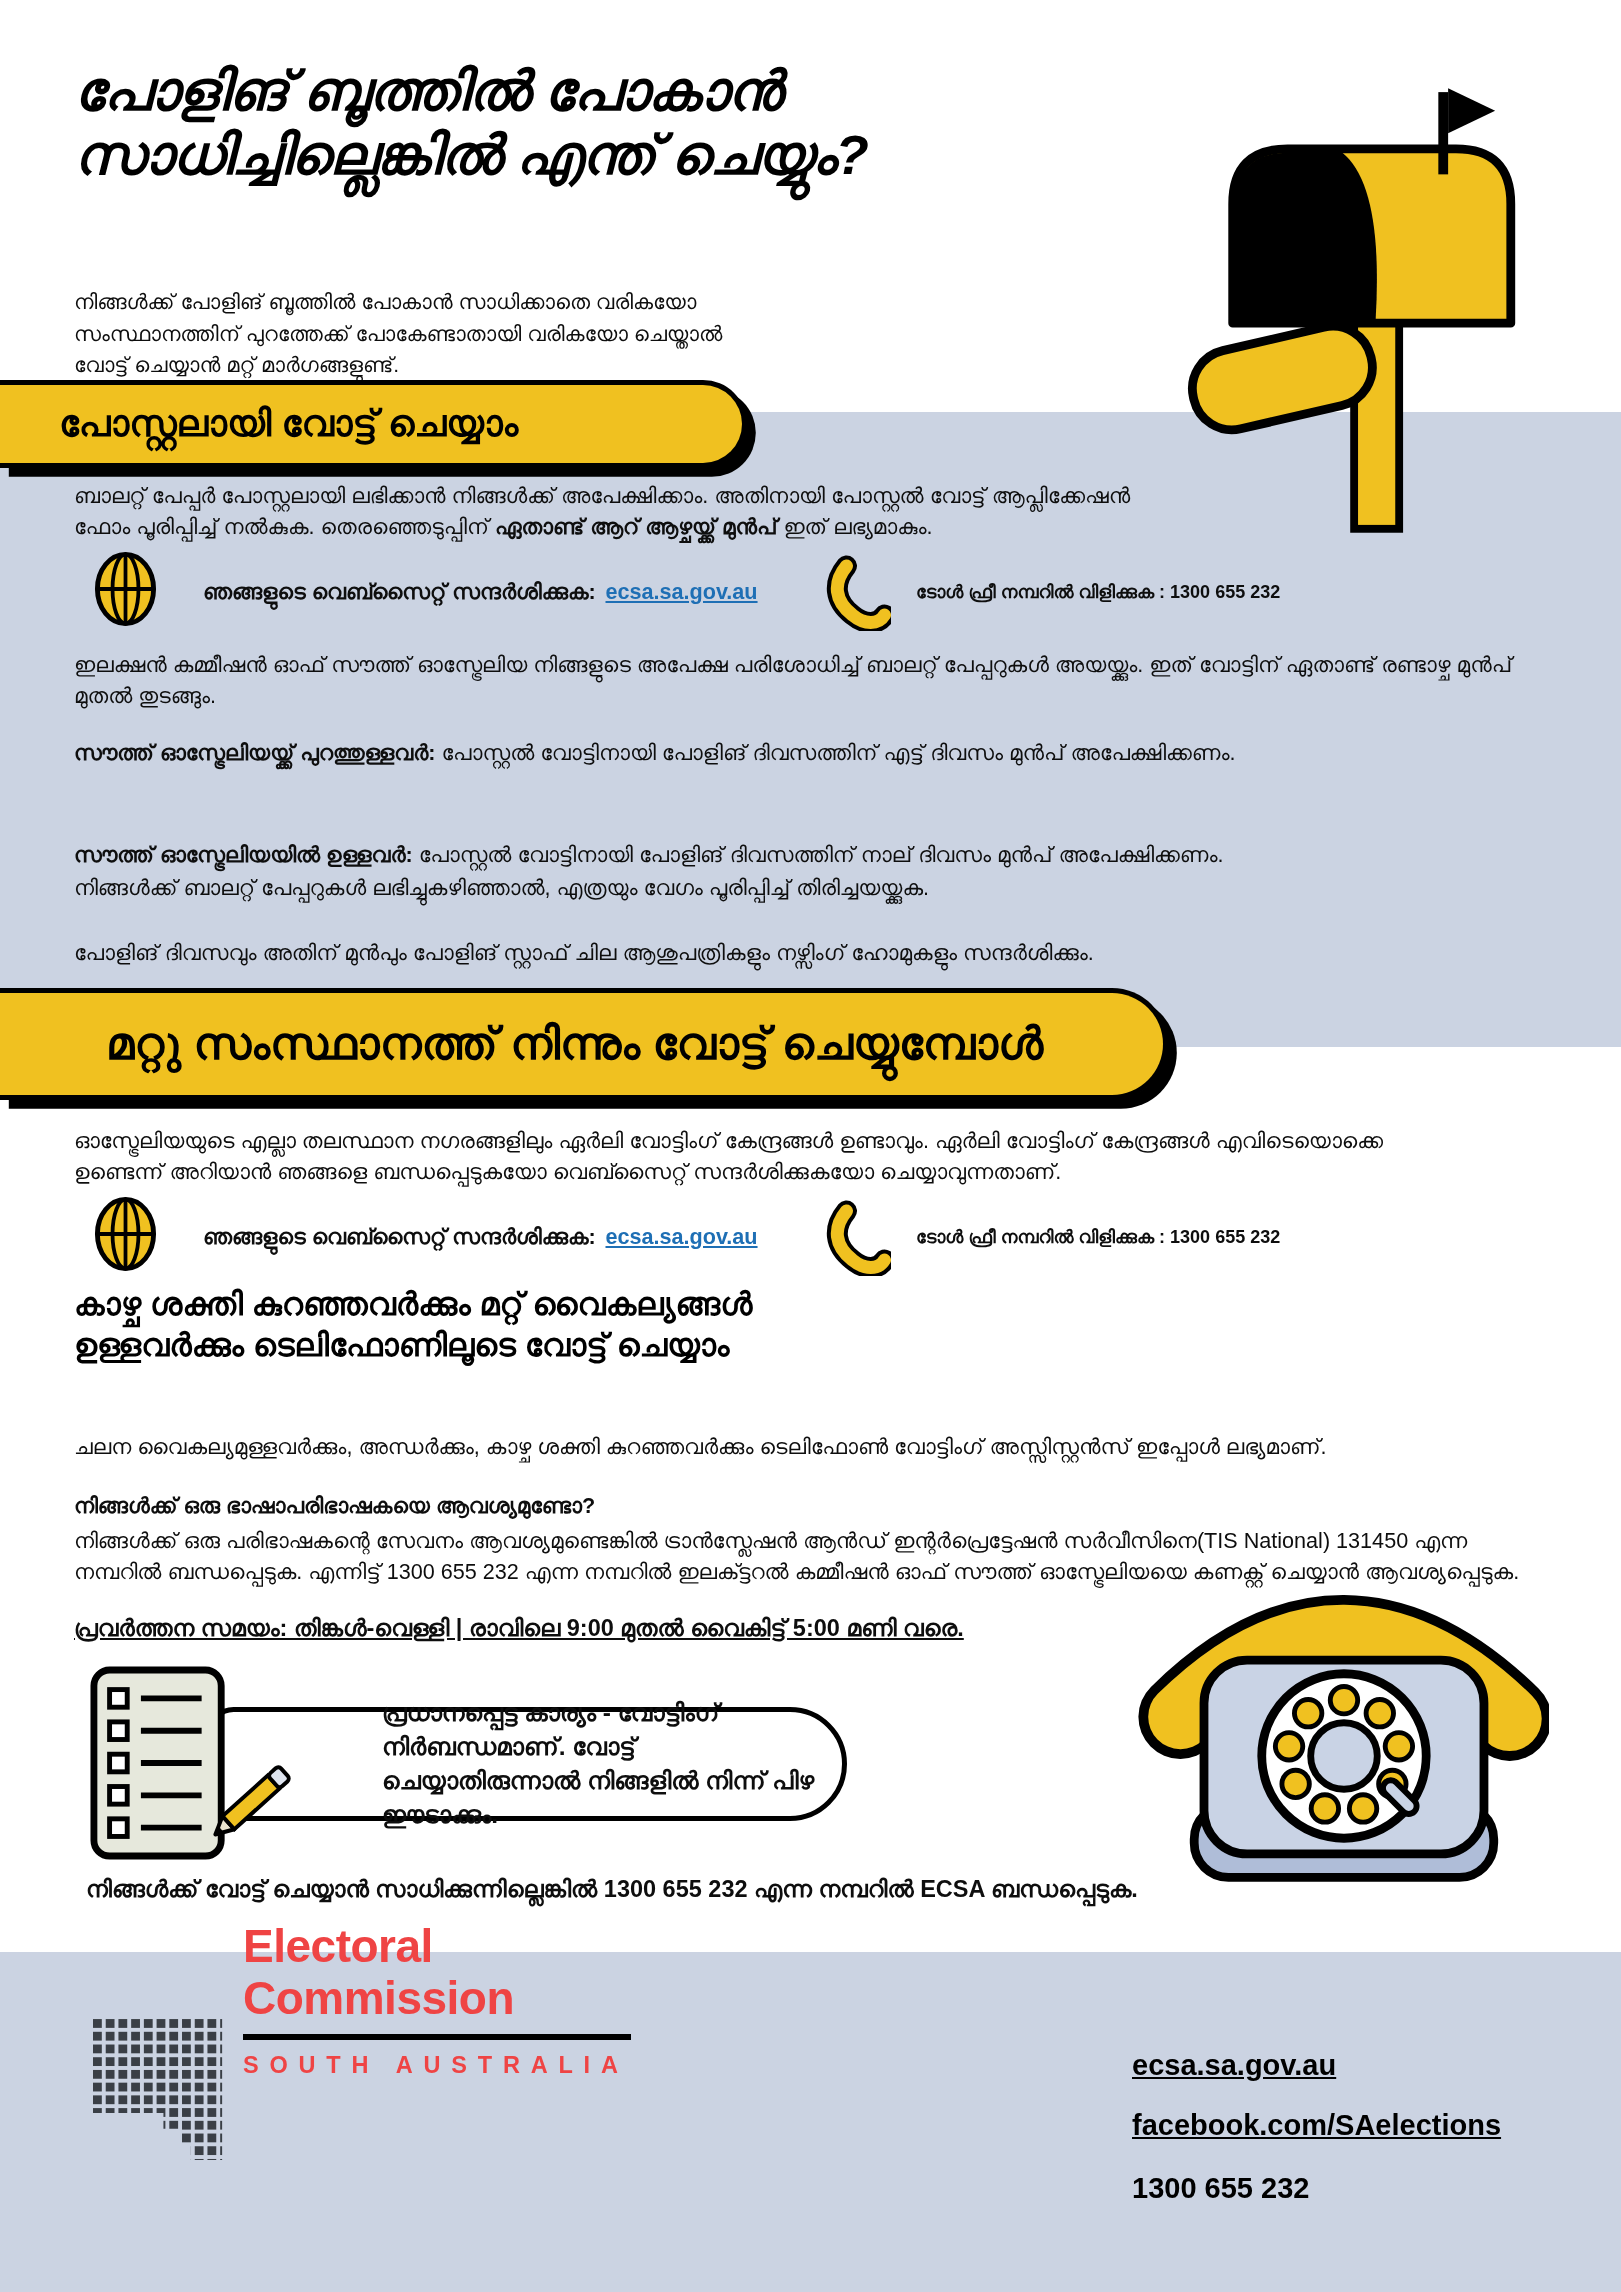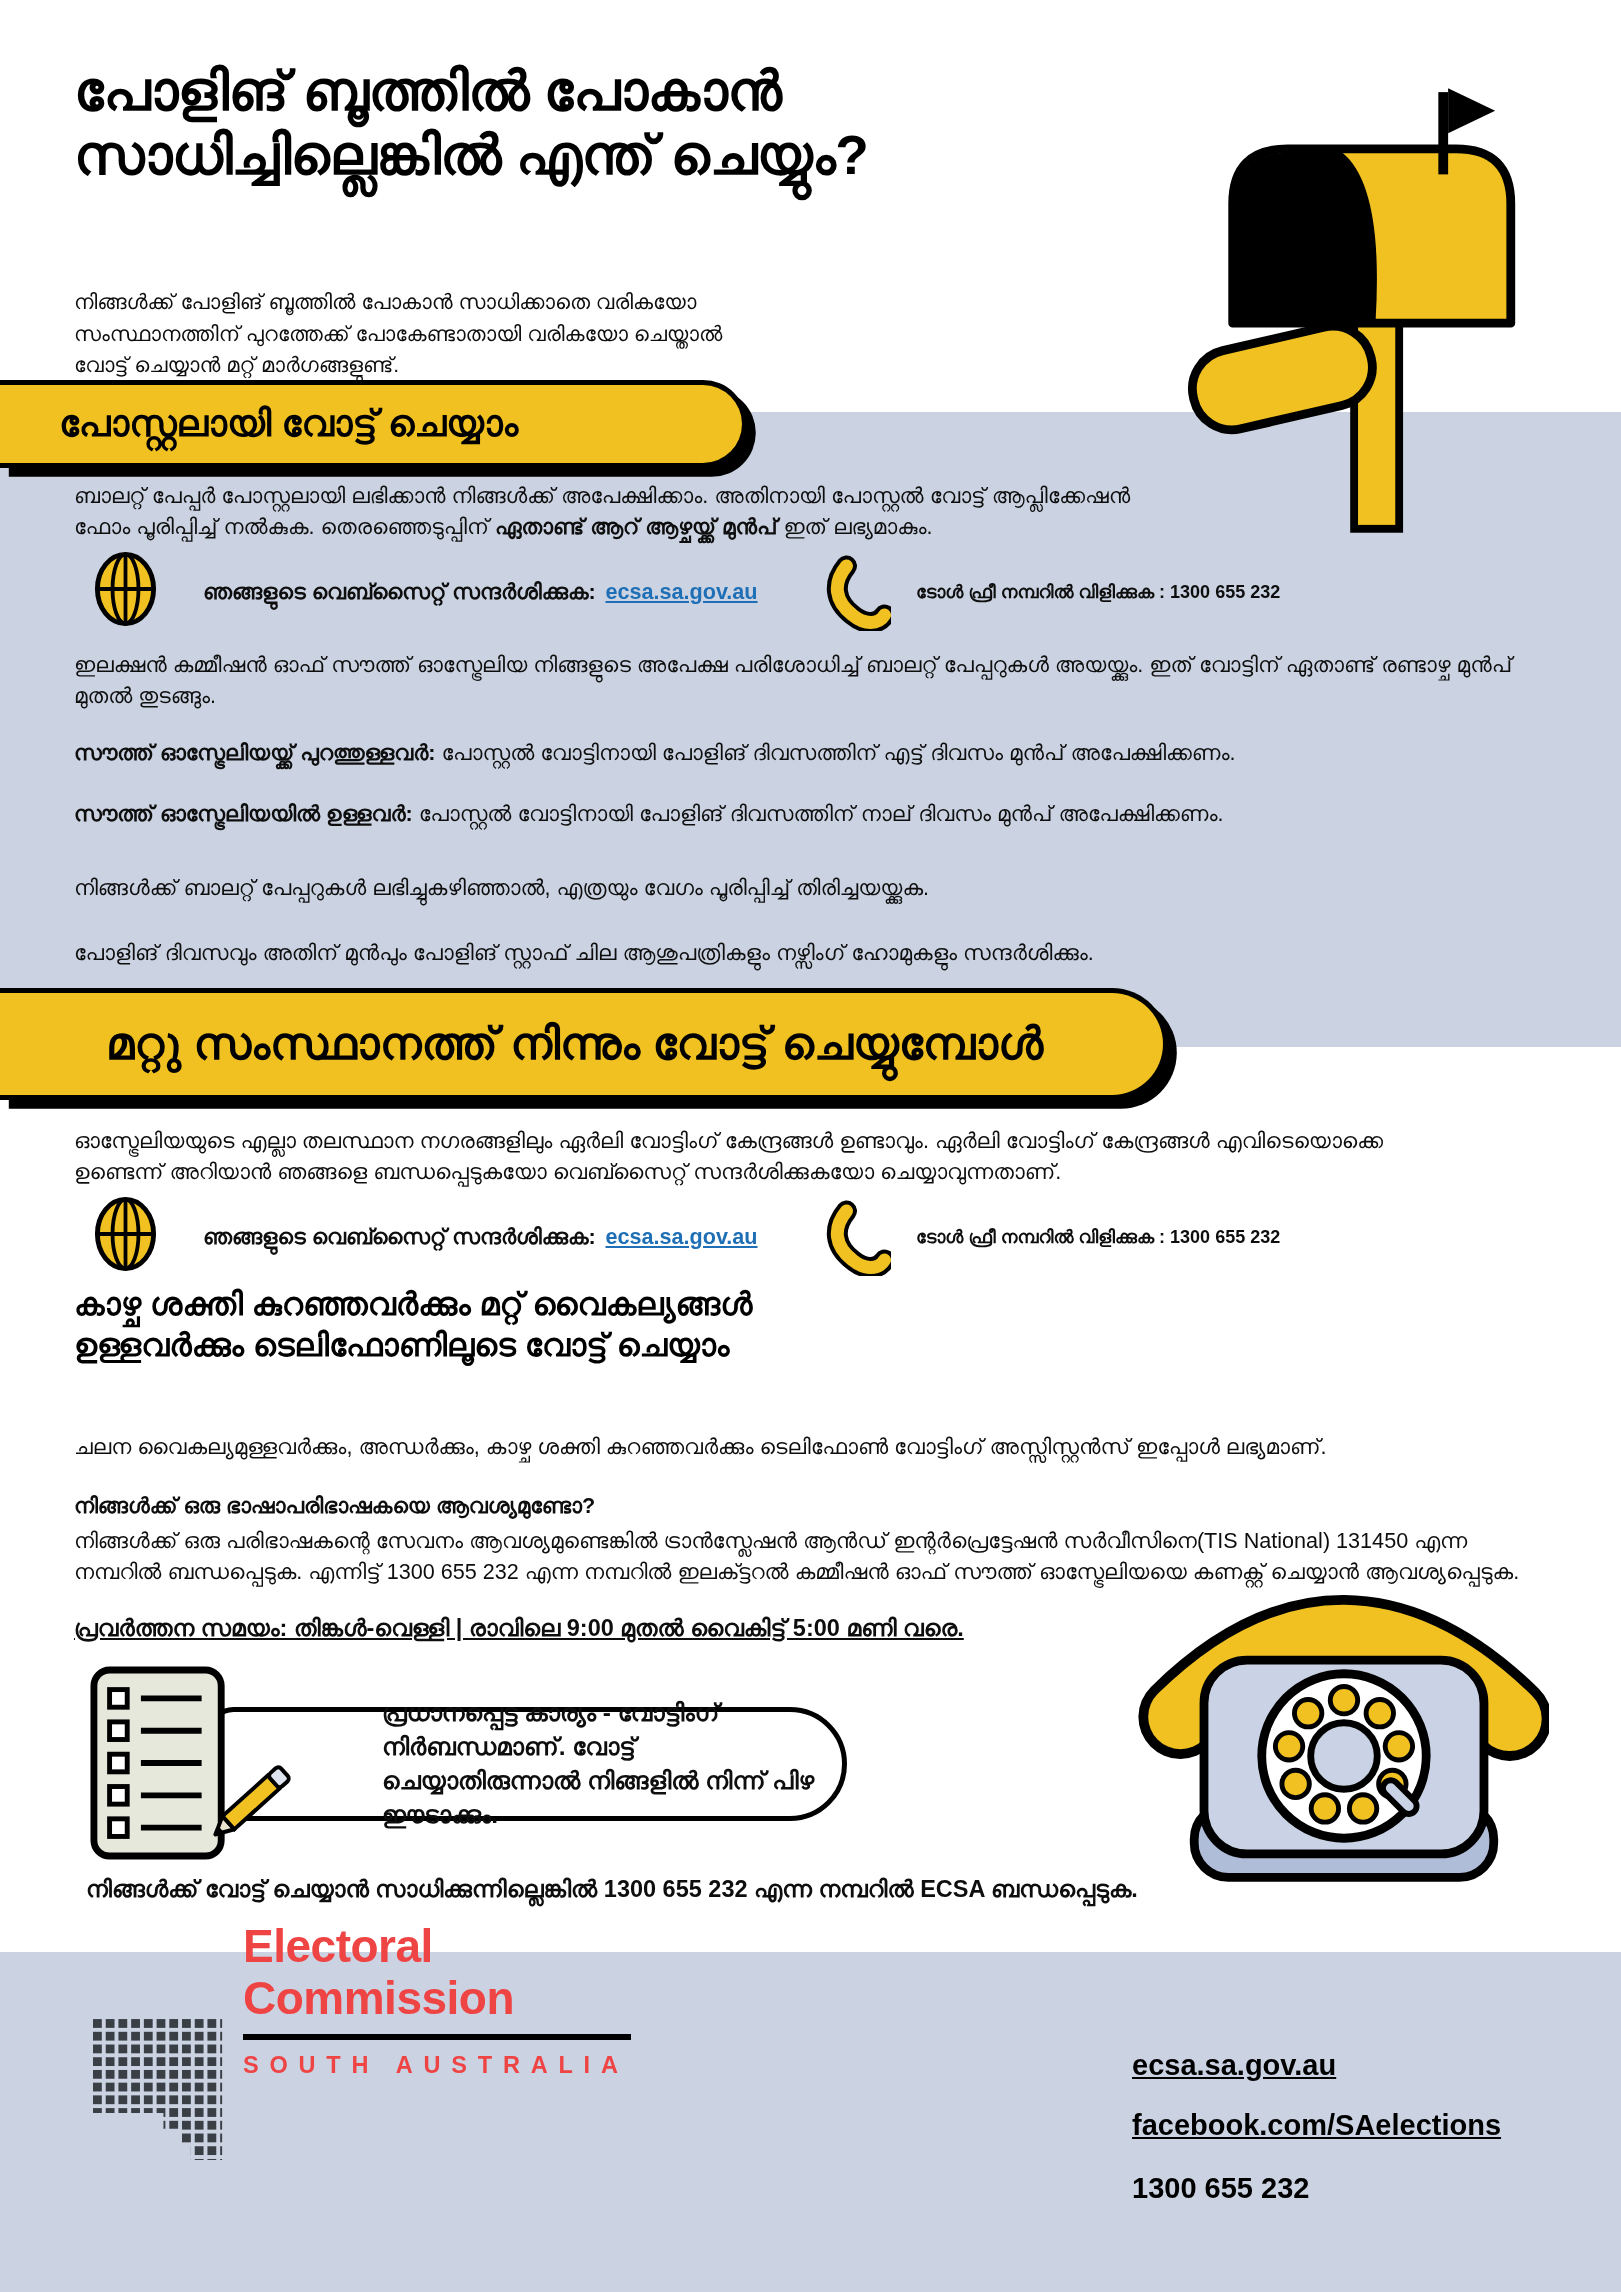--- a/index.html
+++ b/index.html
@@ -11,21 +11,21 @@
   }
   #page { position:absolute; inset:0; width:1621px; height:2293px; overflow:hidden; background:#ffffff; }
 
   .band { position:absolute; left:0; width:1621px; background:#CBD3E2; z-index:0; }
   #band-main   { top:412px;  height:635px; }
   #band-footer { top:1952px; height:340px; }
 
   .abs { position:absolute; z-index:2; }
 
   
-  #title { left:74px; top:59px; font-size:55px; font-weight:bold; line-height:1.17; color:#000; letter-spacing:-0.5px; }
+  #title { left:74px; top:59px; font-size:55px; font-weight:bold; line-height:1.17; color:#000; letter-spacing:-0.5px;font-style:italic; }
   #intro { left:74px; top:286px; width:686px; font-size:21px; line-height:1.5; }
 
   
   .banner {
     position:absolute; left:0; z-index:3;
     background:#F0C120; border:5.9px solid #000; border-left:none;
     box-shadow:8.8px 8.8px 0 #000;
     display:flex; align-items:center; font-weight:bold; color:#000;
   }
   #banner1 { top:380px; width:747px; height:88px;  border-radius:0 51px 51px 0; font-size:37px; padding-left:59px; }
@@ -118,21 +118,21 @@
       <svg width="65" height="78" viewBox="0 0 64 78">
         <path d="M20 13 C6 30 8 48 26 62 C38 72 52 72 58 62" fill="none" stroke="#000" stroke-width="21" stroke-linecap="round"></path>
         <path d="M20 13 C6 30 8 48 26 62 C38 72 52 72 58 62" fill="none" stroke="#F0C120" stroke-width="13" stroke-linecap="round"></path>
       </svg>
     </div>
     <span class="plabel">ടോൾ ഫ്രീ നമ്പറിൽ വിളിക്കുക : 1300 655 232</span>
   </div>
 
   <p class="para" style="top:649px;">ഇലക്ഷൻ കമ്മീഷൻ ഓഫ് സൗത്ത് ഓസ്ട്രേലിയ നിങ്ങളുടെ അപേക്ഷ പരിശോധിച്ച് ബാലറ്റ് പേപ്പറുകൾ അയയ്ക്കും. ഇത് വോട്ടിന് ഏതാണ്ട് രണ്ടാഴ്ച മുൻപ് മുതൽ തുടങ്ങും.</p>
   <p class="para" style="top:737px;"><span class="bold">സൗത്ത് ഓസ്ട്രേലിയയ്ക്ക് പുറത്തുള്ളവർ:</span><span> പോസ്റ്റൽ വോട്ടിനായി പോളിങ് ദിവസത്തിന് എട്ട് ദിവസം മുൻപ് അപേക്ഷിക്കണം.</span></p>
-  <p class="para" style="top:798px;"><span class="bold">സൗത്ത് ഓസ്ട്രേലിയയിൽ ഉള്ളവർ:</span><span> പോസ്റ്റൽ വോട്ടിനായി പോളിങ് ദിവസത്തിന് നാല് ദിവസം മുൻപ് അപേക്ഷിക്കണം.</span></p>
+  <p class="para" style="top:839px;"><span class="bold">സൗത്ത് ഓസ്ട്രേലിയയിൽ ഉള്ളവർ:</span><span> പോസ്റ്റൽ വോട്ടിനായി പോളിങ് ദിവസത്തിന് നാല് ദിവസം മുൻപ് അപേക്ഷിക്കണം.</span></p>
   <p class="para" style="top:872px;">നിങ്ങൾക്ക് ബാലറ്റ് പേപ്പറുകൾ ലഭിച്ചുകഴിഞ്ഞാൽ, എത്രയും വേഗം പൂരിപ്പിച്ച് തിരിച്ചയയ്ക്കുക.</p>
   <p class="para" style="top:937px;">പോളിങ് ദിവസവും അതിന് മുൻപും പോളിങ് സ്റ്റാഫ് ചില ആശുപത്രികളും നഴ്സിംഗ് ഹോമുകളും സന്ദർശിക്കും.</p>
 
   <div class="banner" id="banner2">
     <span>മറ്റു സംസ്ഥാനത്ത് നിന്നും വോട്ട് ചെയ്യുമ്പോൾ</span>
   </div>
 
   <p class="para" style="top:1125px; width:1362px;">ഓസ്ട്രേലിയയുടെ എല്ലാ തലസ്ഥാന നഗരങ്ങളിലും ഏർലി വോട്ടിംഗ് കേന്ദ്രങ്ങൾ ഉണ്ടാവും. ഏർലി വോട്ടിംഗ് കേന്ദ്രങ്ങൾ എവിടെയൊക്കെ ഉണ്ടെന്ന് അറിയാൻ ഞങ്ങളെ ബന്ധപ്പെടുകയോ വെബ്സൈറ്റ് സന്ദർശിക്കുകയോ ചെയ്യാവുന്നതാണ്.</p>
 
   <div class="contact-row" id="contact-row-2">

